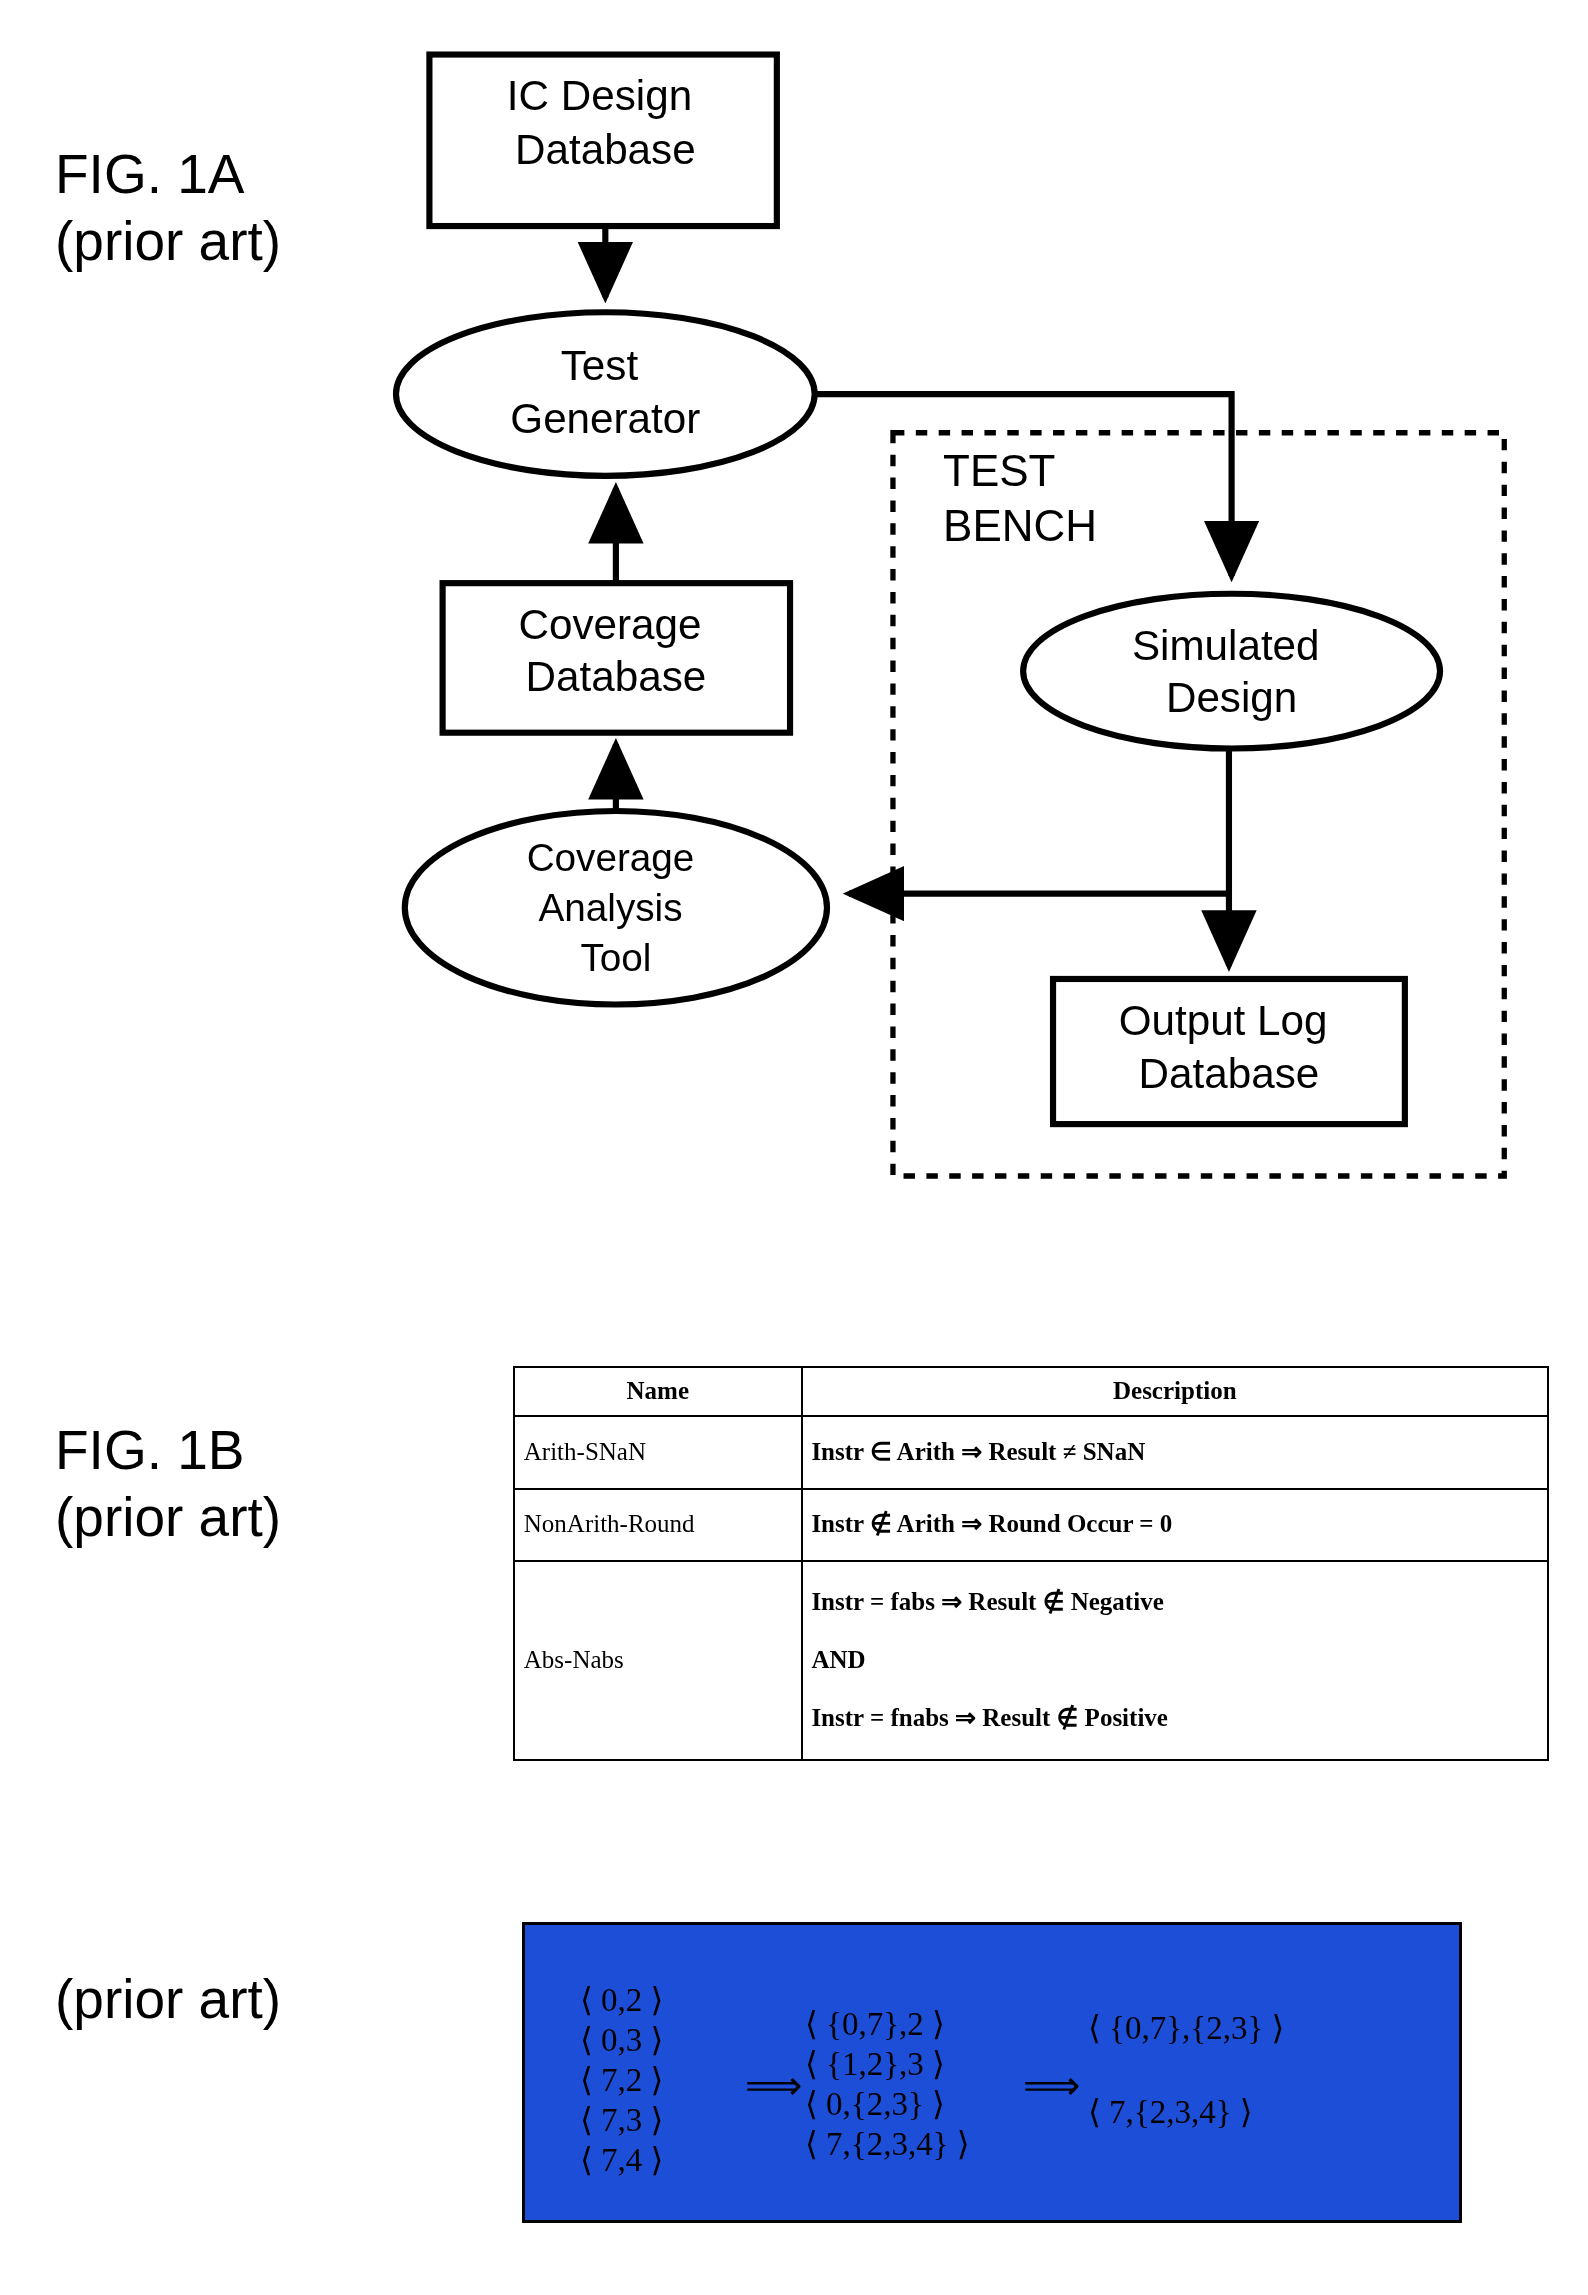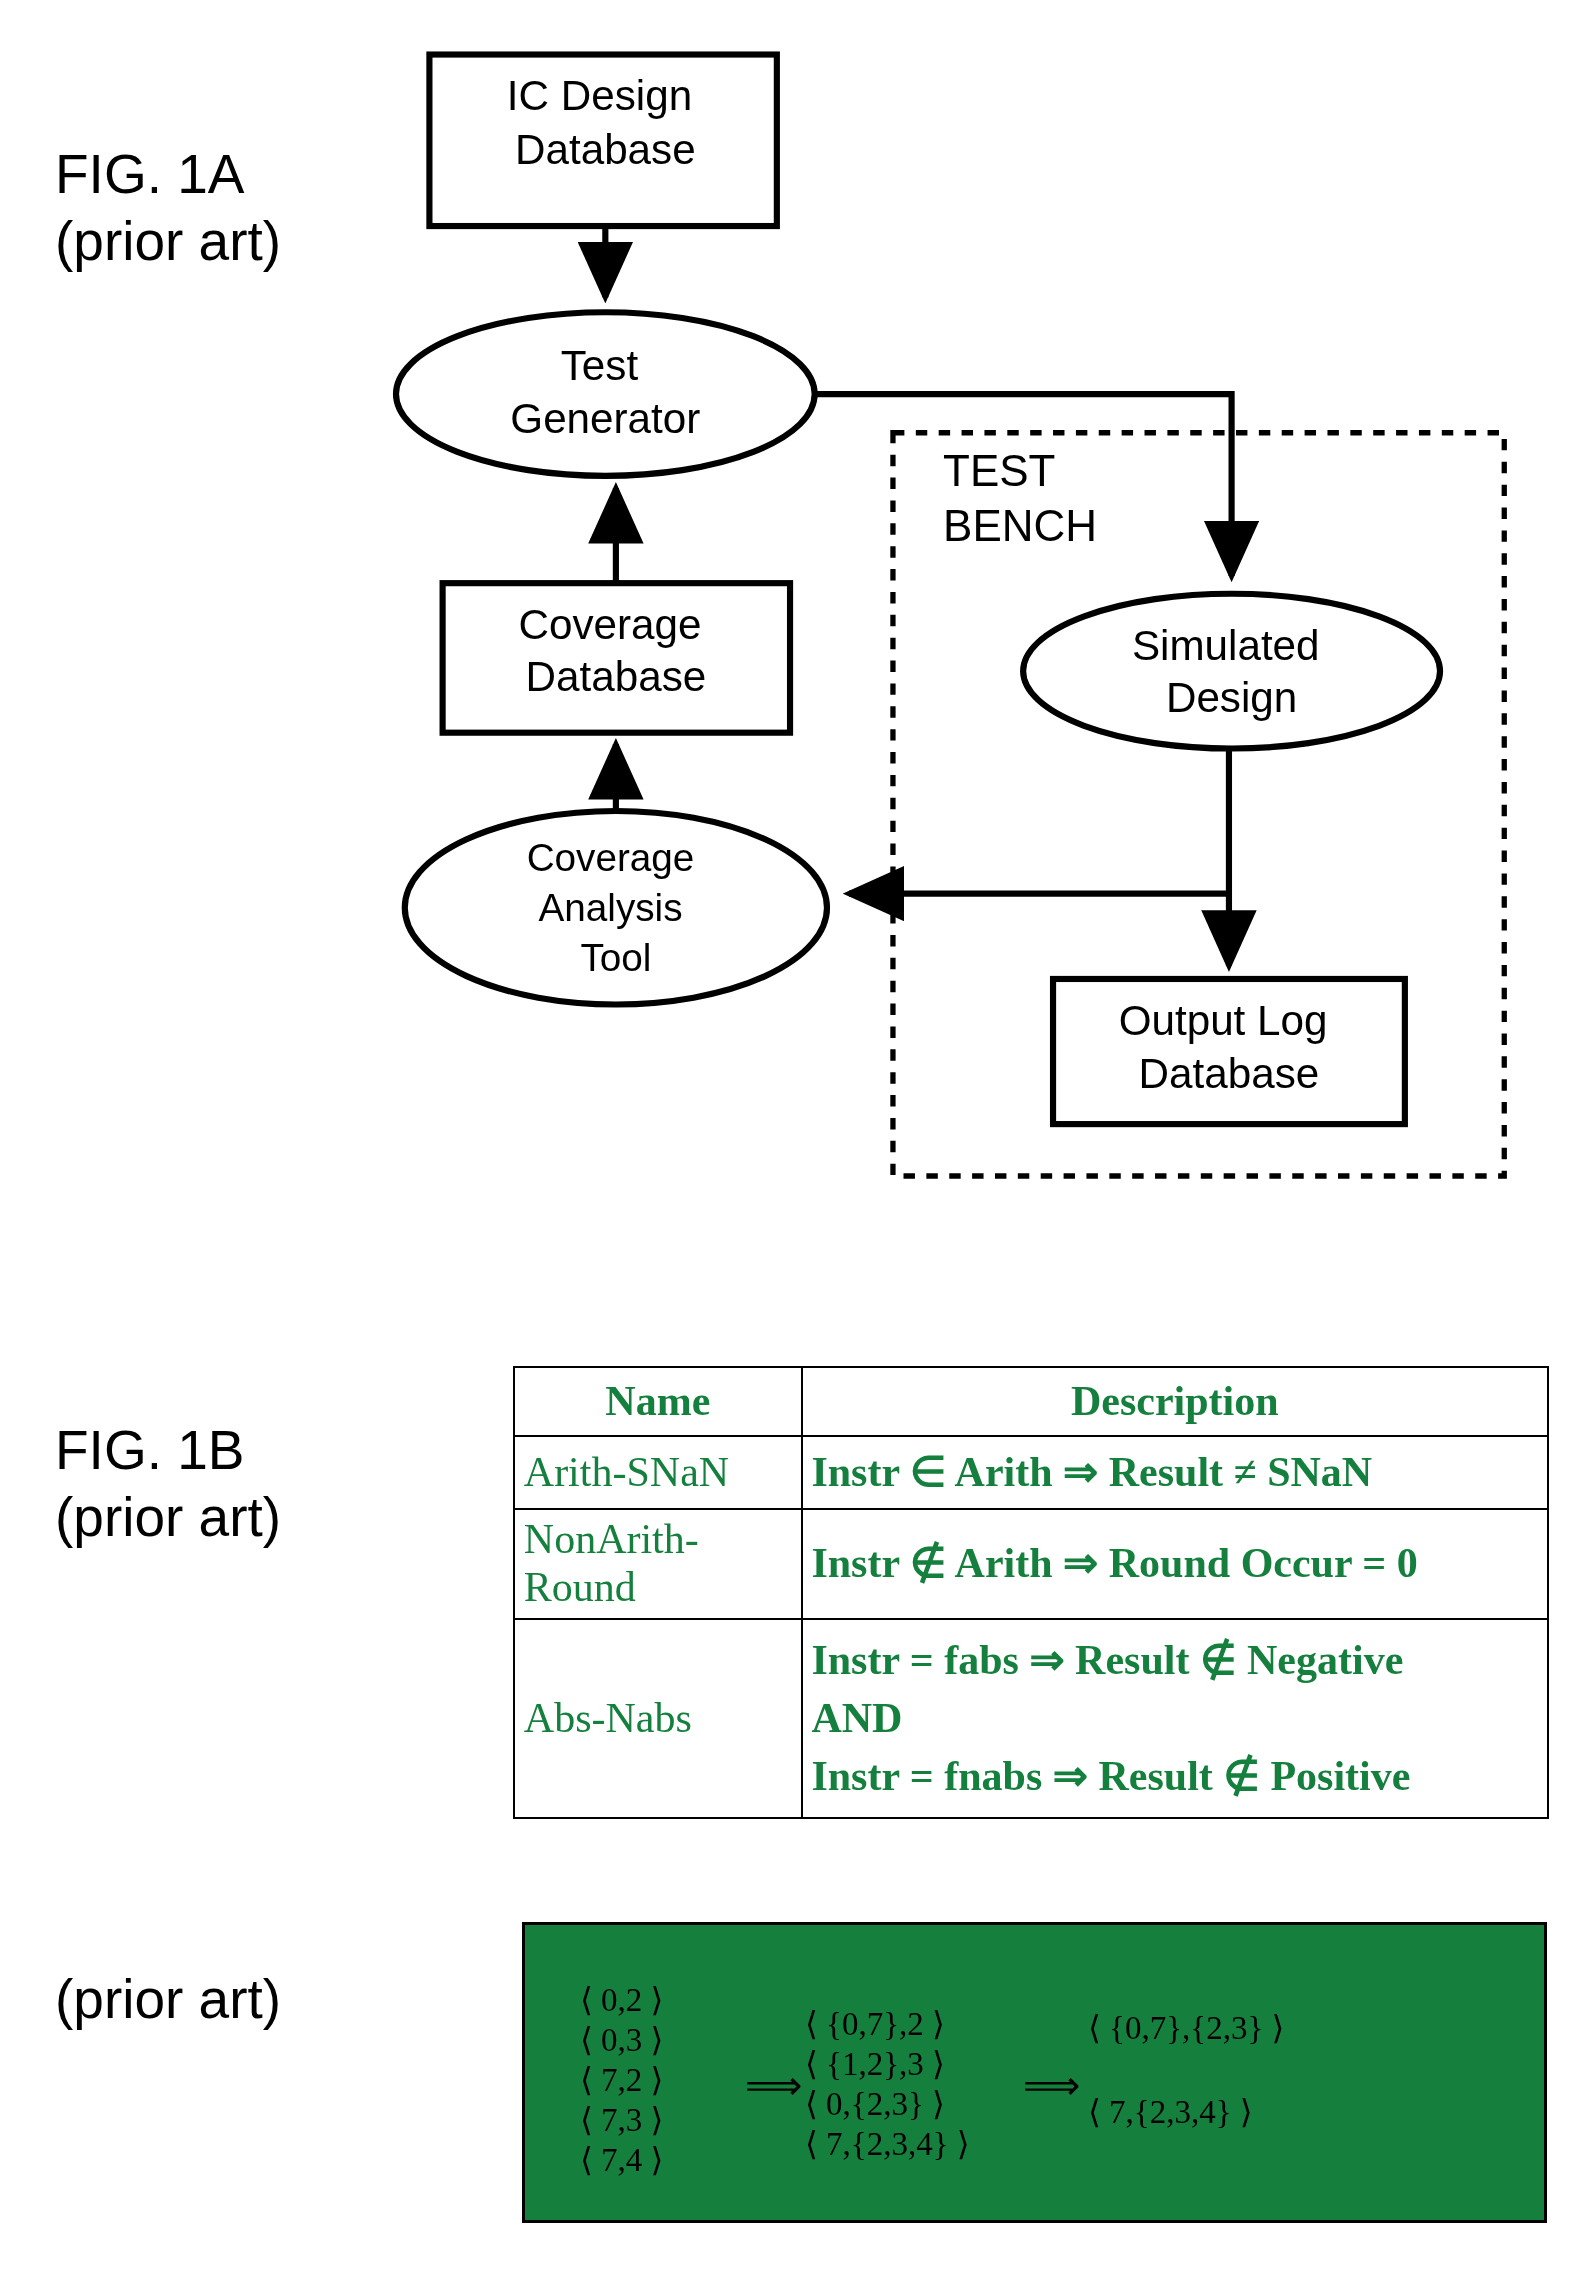--- a/index.html
+++ b/index.html
@@ -42,22 +42,22 @@
   #fig1b-table-wrap {
     position: absolute;
     left: 513px;
     top: 1366px;
     width: 1036px;
   }
   table.spec-table {
     border-collapse: collapse;
     width: 100%;
     font-family: "Liberation Serif", serif;
-    font-size: 42px;
-    color: #15803d;
+    font-size: 25px;
+    color: #000000;
     background: #fff;
   }
   table.spec-table th,
   table.spec-table td {
     border: 2.6px solid #000;
     padding: 3.5px 8.8px;
     vertical-align: middle;
   }
   table.spec-table thead th {
     text-align: center;
@@ -73,24 +73,24 @@
   td.col-desc  { text-align: left; padding-left: 14px; font-weight: bold; }
   td.tall { height: 185px; }
   td.tall-name { vertical-align: middle; }
   .desc-line { display: block; line-height: 58px; white-space: nowrap; }
 
   
   #fig1c-box {
     position: absolute;
     left: 522px;
     top: 1922px;
-    width: 1025px;
+    width: 940px;
     height: 301px;
     border: 3.5px solid #000;
-    background: #15803d;
+    background: #1d4ed8;
     box-sizing: border-box;
   }
   #fig1c-inner {
     position: relative;
     width: 100%;
     height: 100%;
     font-family: "Liberation Serif", serif;
     font-size: 33px;
     color: #000;
   }

